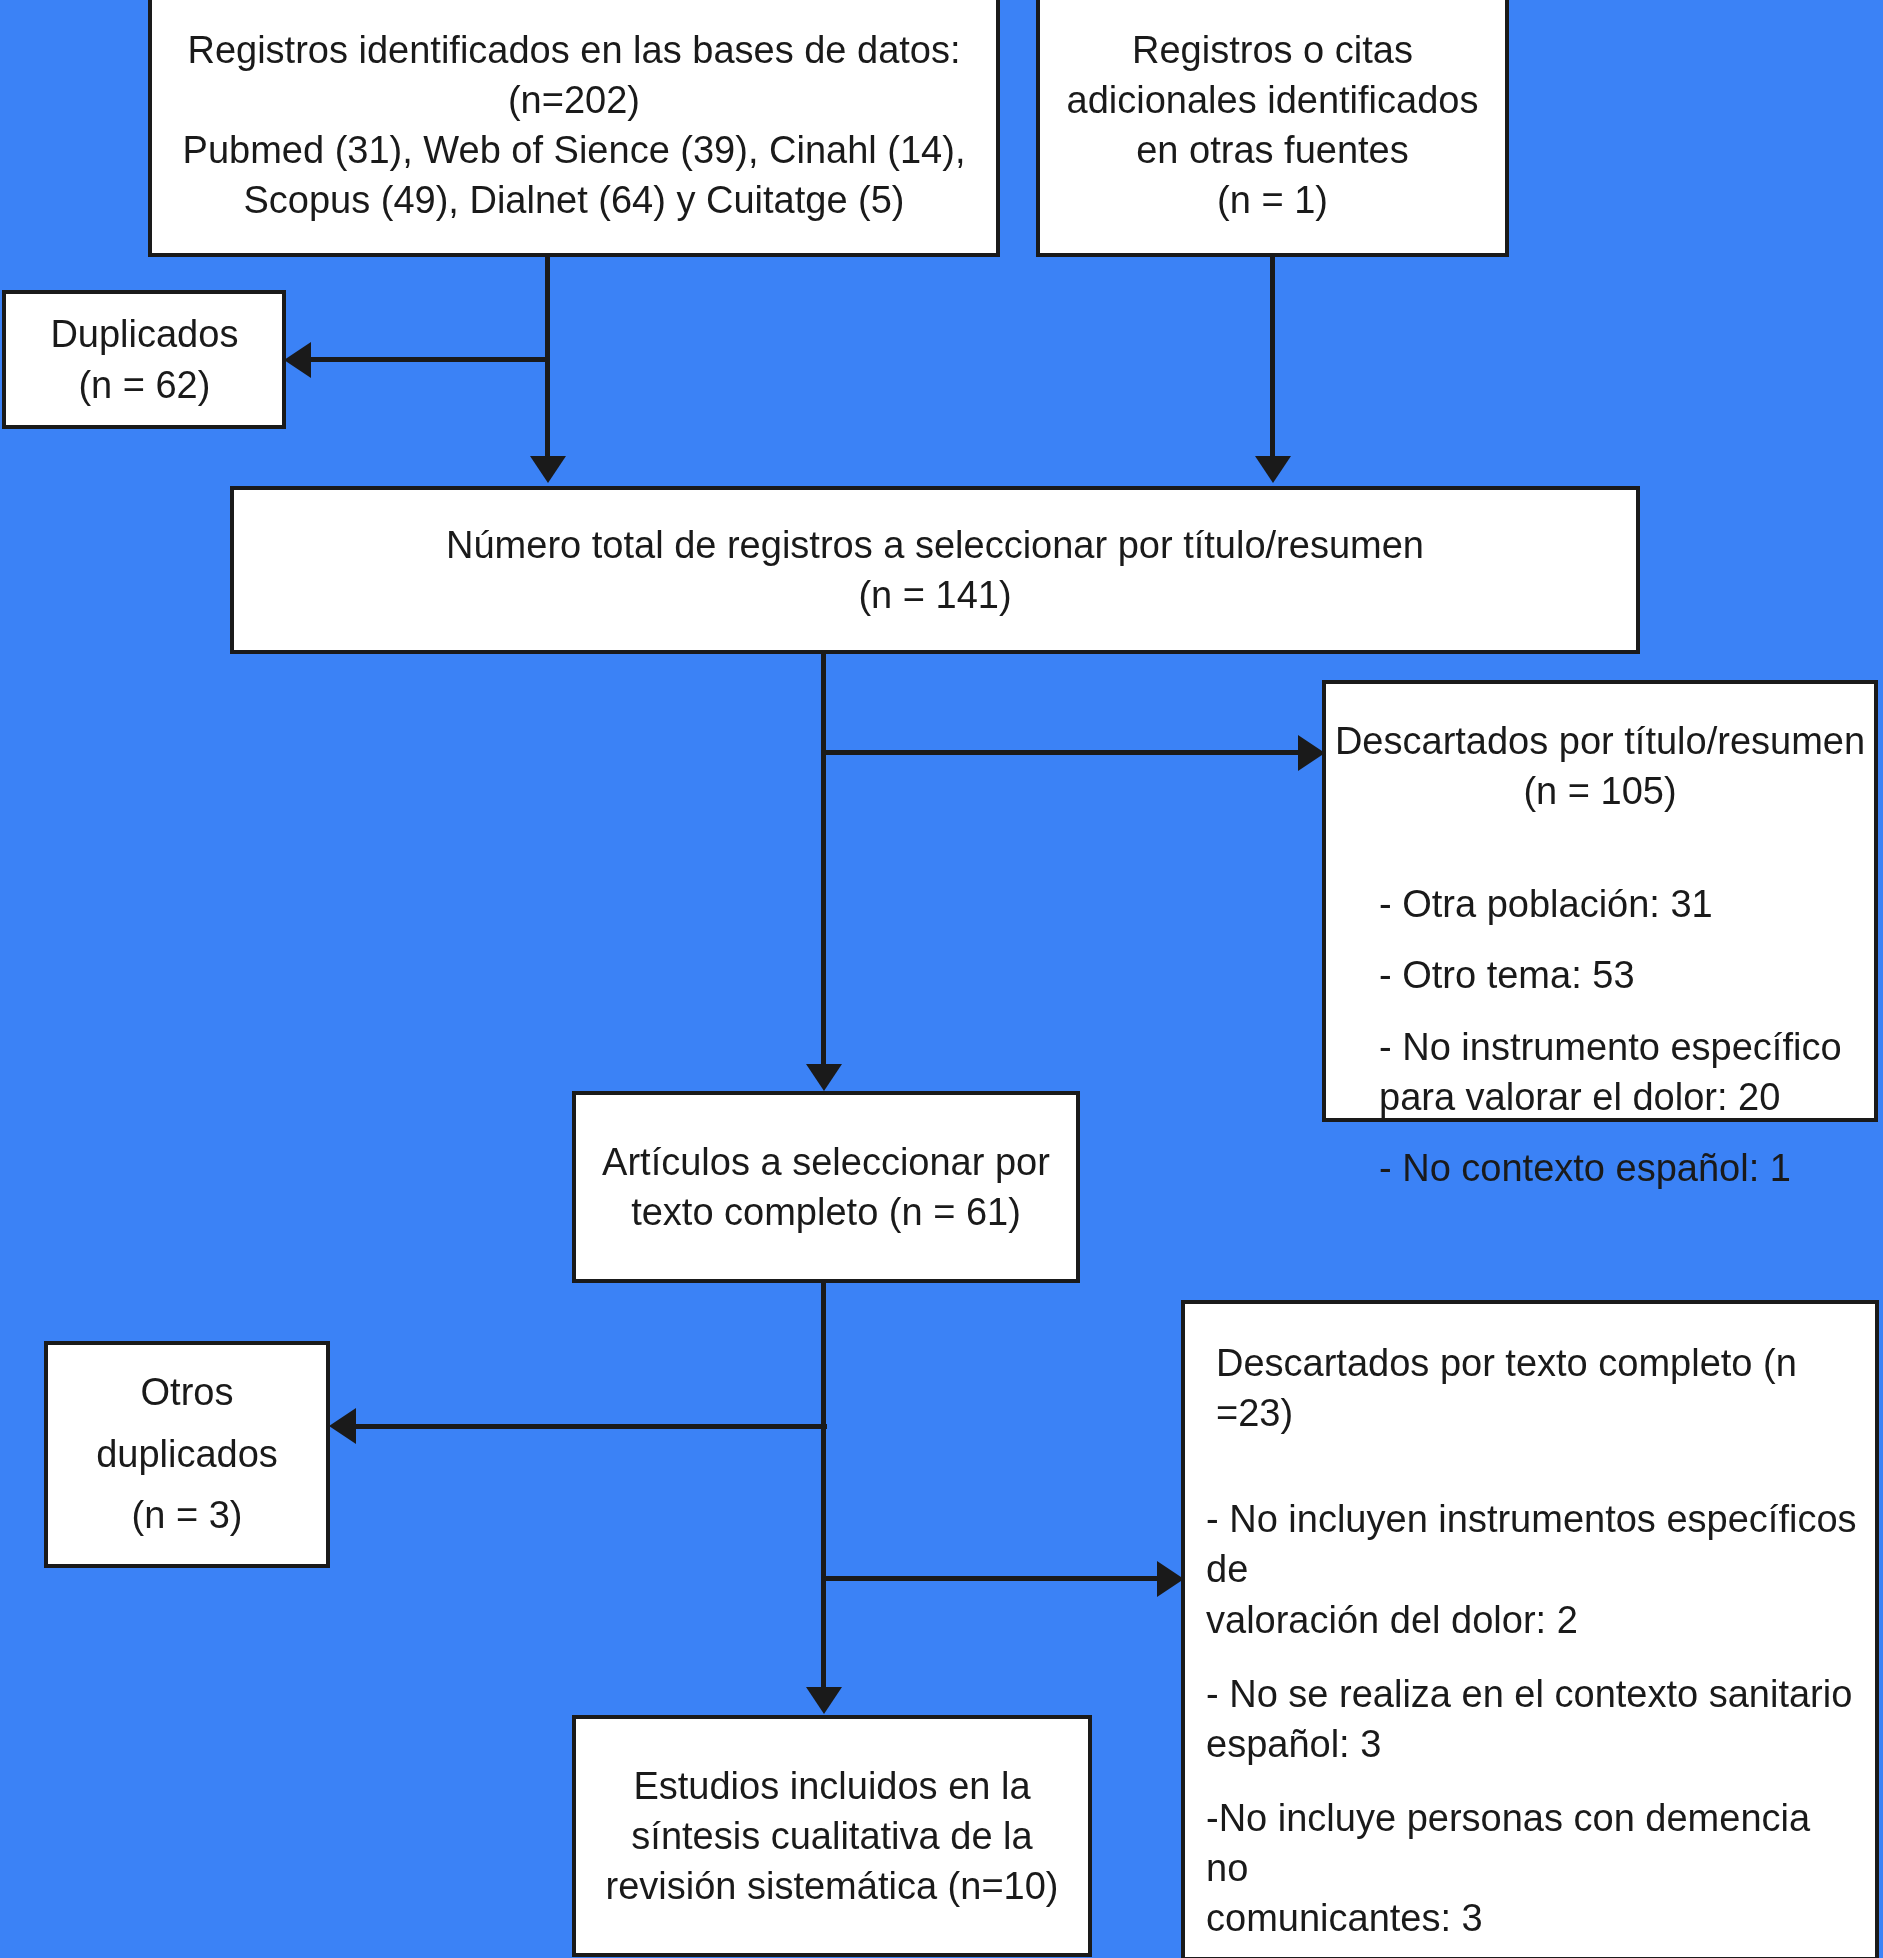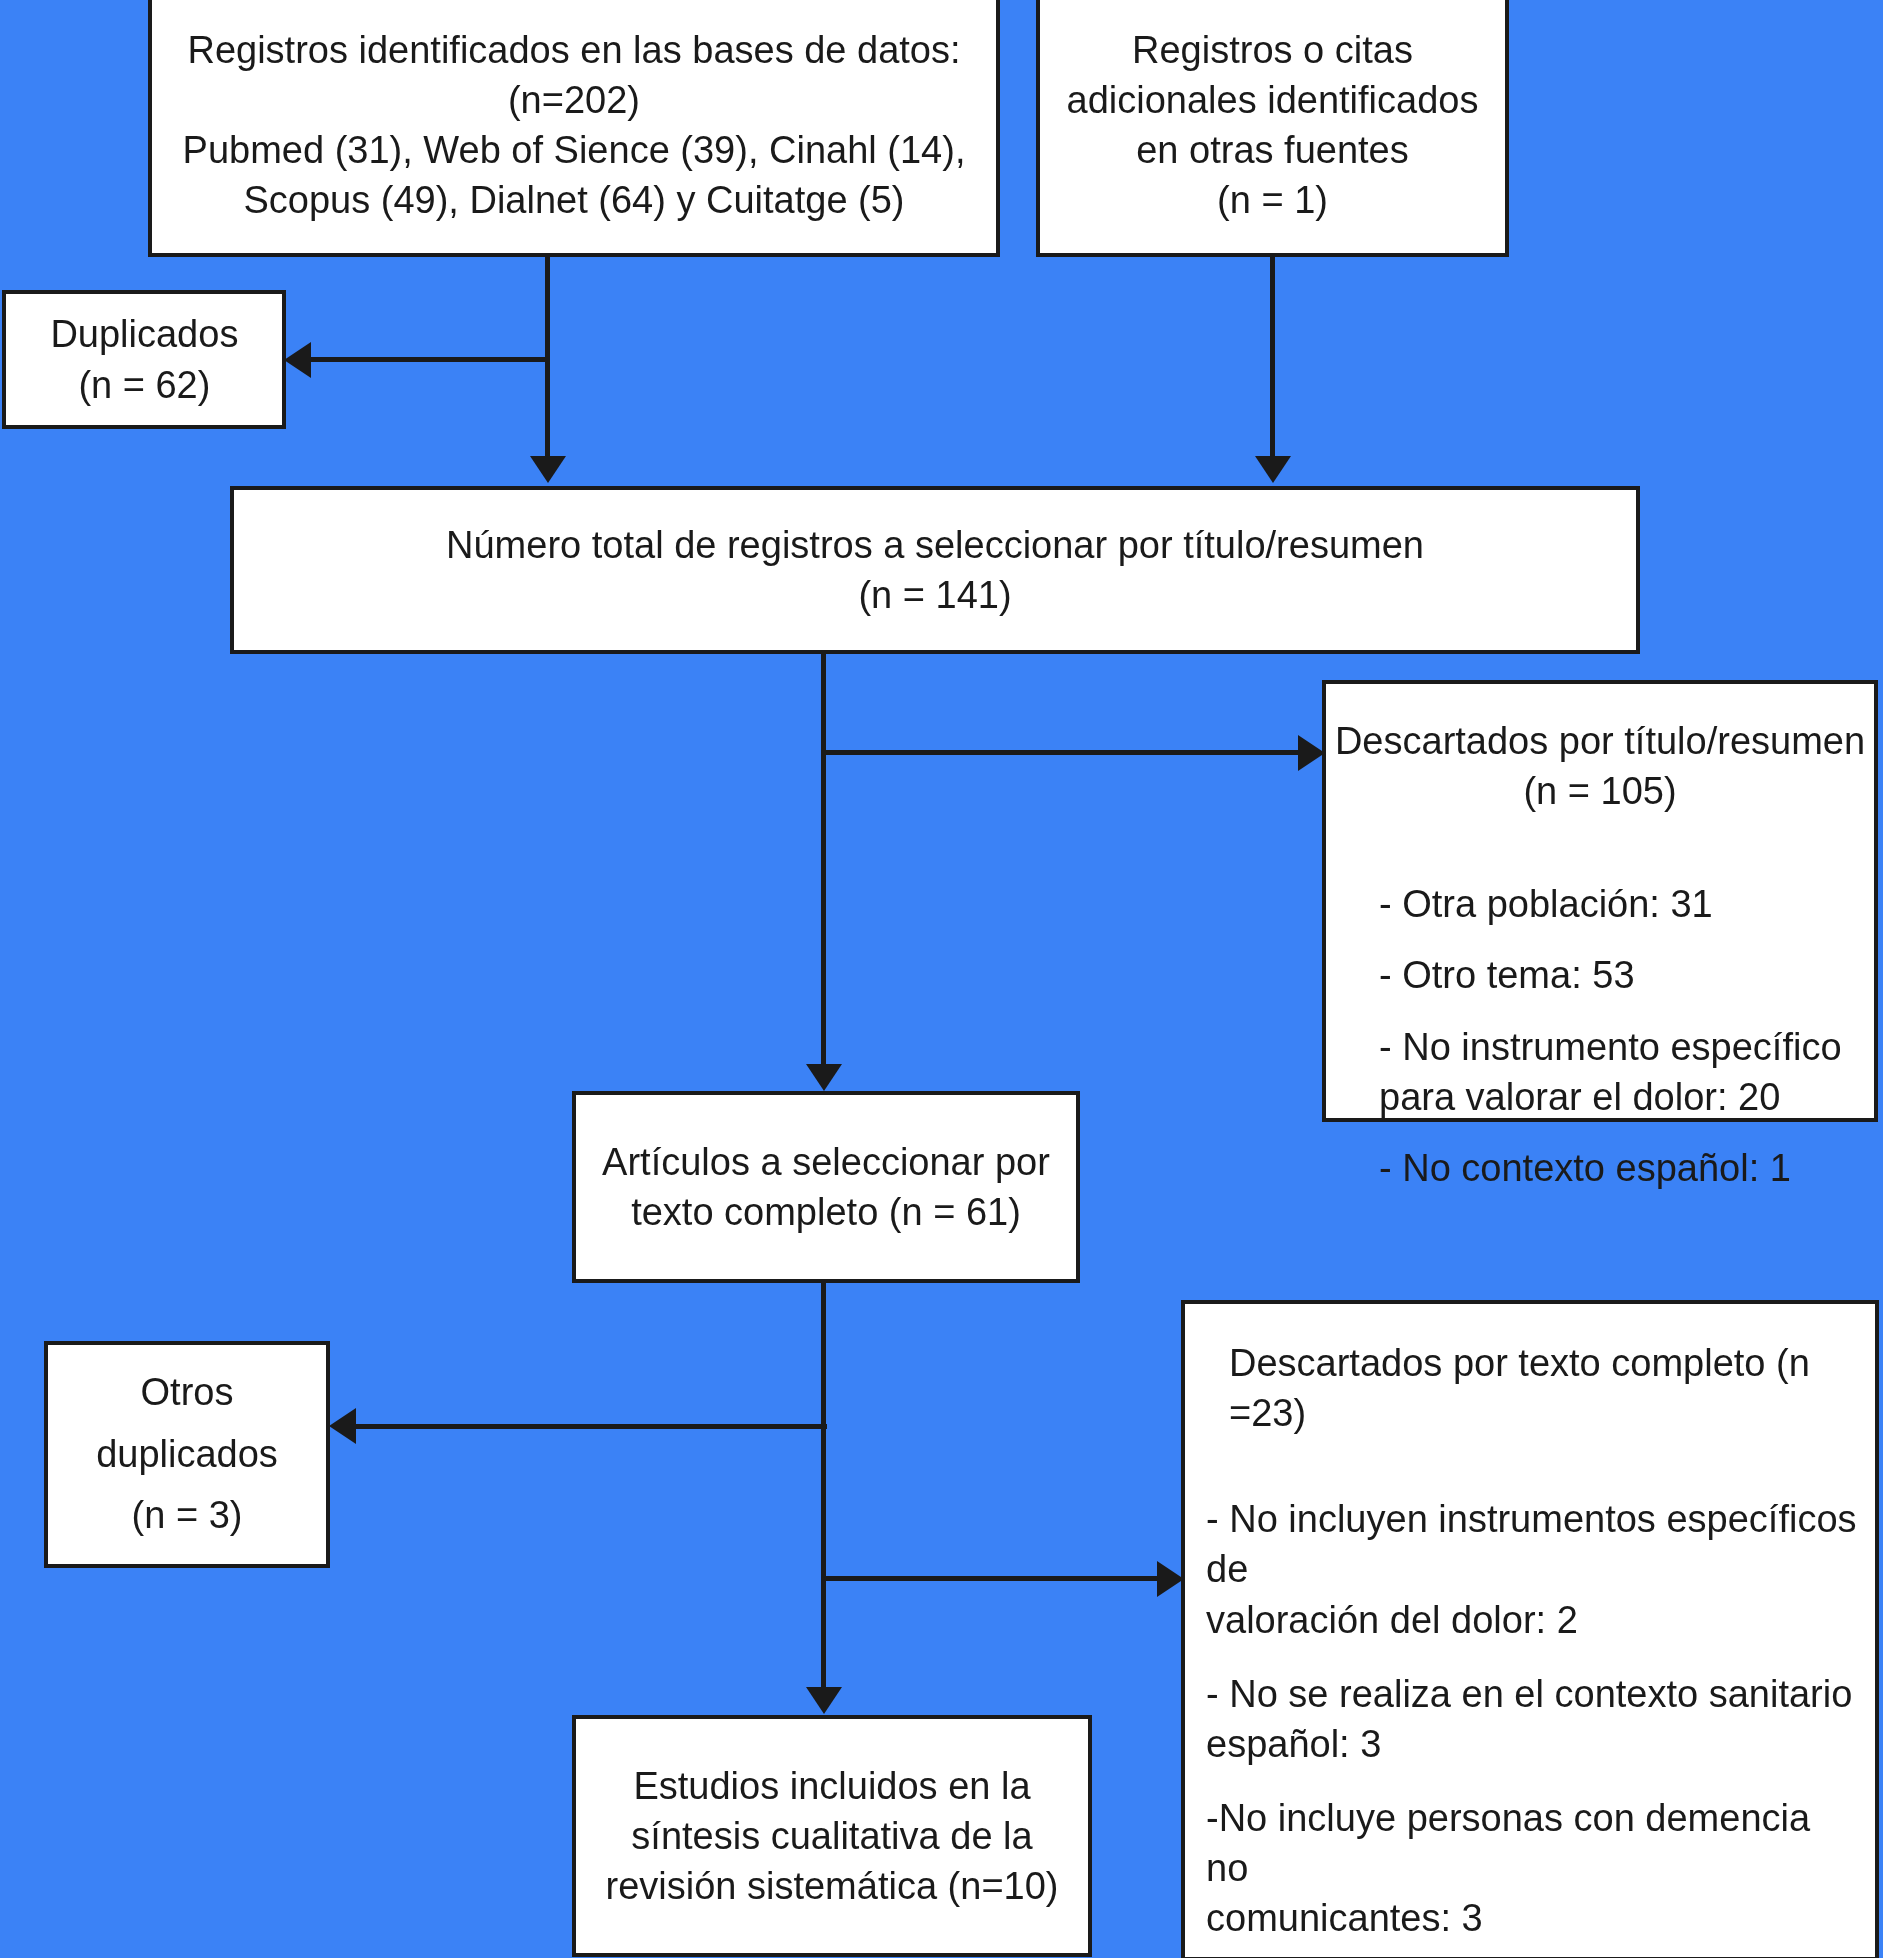--- a/index.html
+++ b/index.html
@@ -81,21 +81,21 @@
   }
   #box-other-dups .txt { line-height: 1.62; }
 
   #box-discard-full {
     left: 1181px; top: 1300px; width: 698px; height: 661px;
     font-size: 38px;
     justify-content: flex-start;
   }
   #box-discard-full .head {
     margin-top: 34px;
-    padding-left: 44px;
+    padding-left: 31px;
   }
   #box-discard-full .reasons {
     margin-top: 56px;
     padding-left: 21px;
     padding-right: 14.5px;
   }
   #box-discard-full .reasons .r {
     margin-bottom: 24px;
     text-indent: 0;
   }

